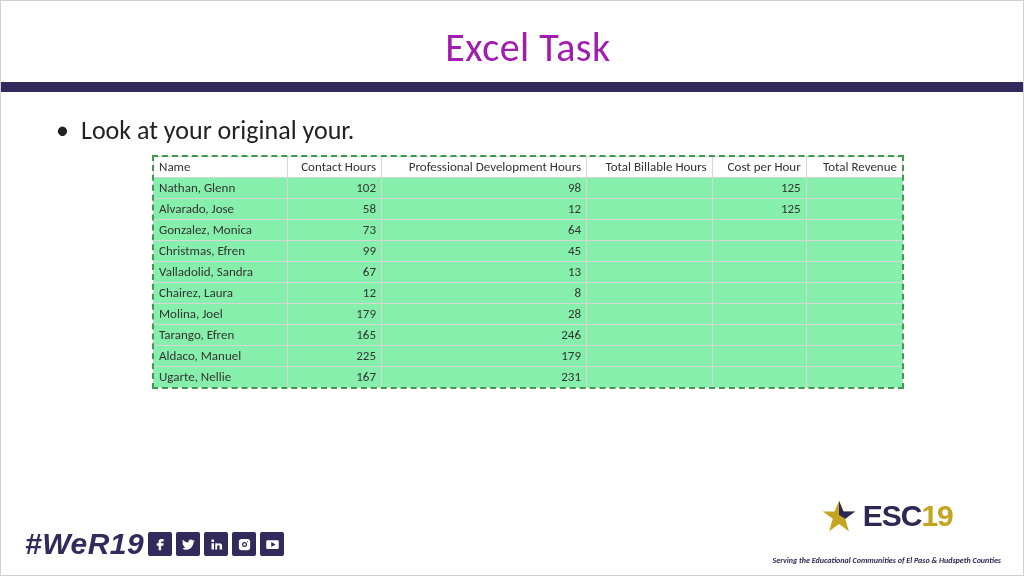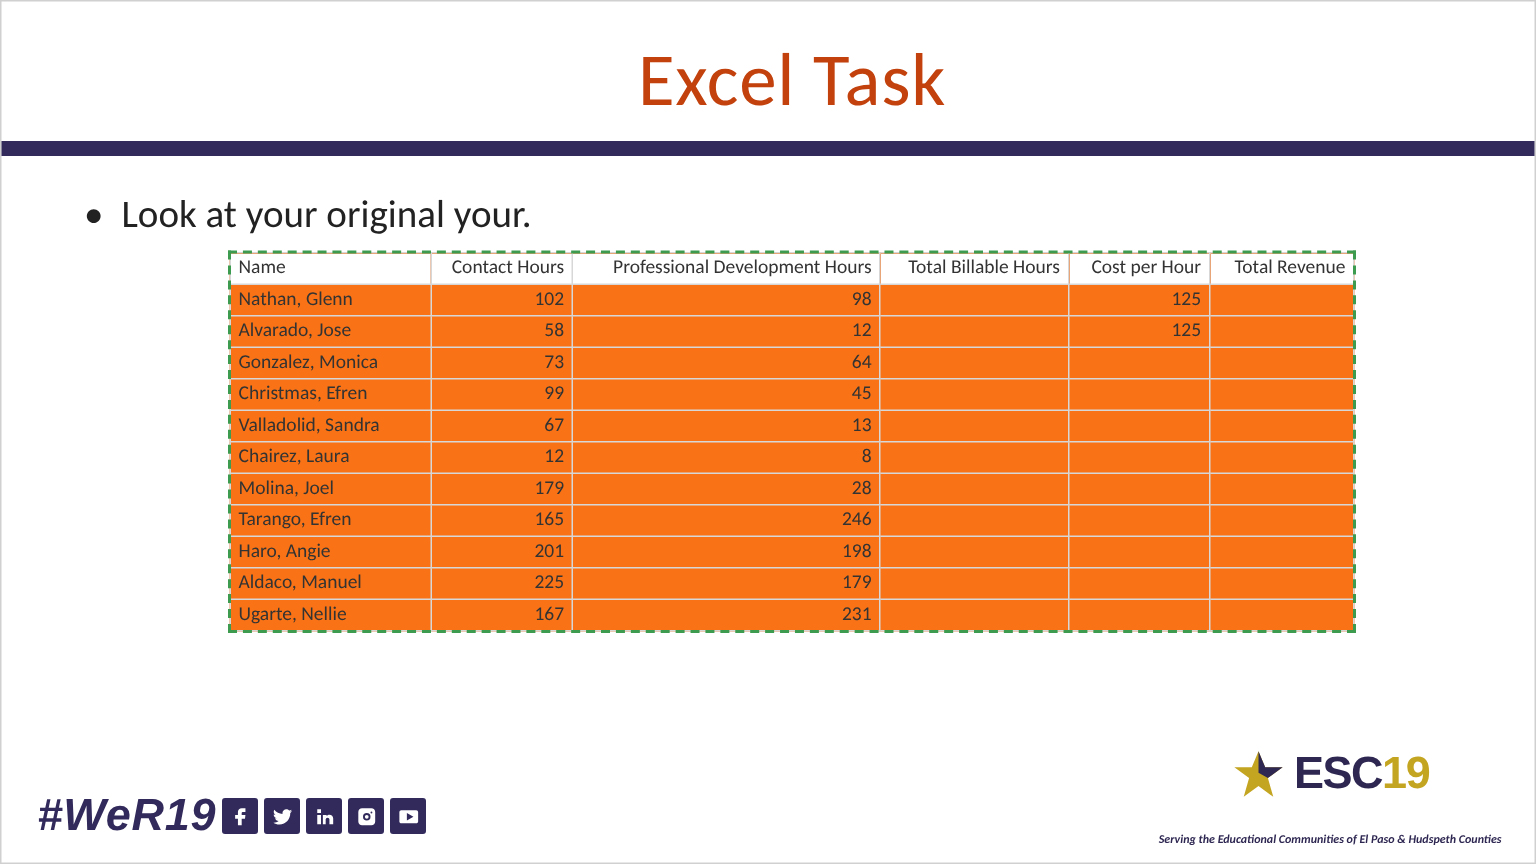--- a/index.html
+++ b/index.html
@@ -15,23 +15,23 @@
   }
   .slide {
     width: 1024px;
     height: 576px;
     position: relative;
     border: 1px solid #d0d0d0;
     box-sizing: border-box;
   }
   .title {
     text-align: center;
-    font-size: 50px;
+    font-size: 40px;
     font-weight: 400;
-    color: #c2410c;
+    color: #a21caf;
     padding-top: 22px;
     padding-bottom: 10px;
     letter-spacing: 0.5px;
     margin-left: 32px;
   }
   .rule {
     height: 10px;
     background: #322a5b;
   }
   .bullet-row {
@@ -50,21 +50,21 @@
     margin: 6px 0 0 152px;
     width: 750px;
   }
   .sheet {
     border-collapse: collapse;
     font-size: 13px;
     color: #333;
     width: 100%;
     outline: 2px dashed #3c9b4e;
     outline-offset: -1px;
-    background: #f97316;
+    background: #86efac;
   }
   .sheet th, .sheet td {
     border: 1px solid #d7d7d7;
     padding: 2px 5px;
     height: 18px;
     line-height: 16px;
     box-sizing: border-box;
     white-space: nowrap;
     overflow: hidden;
   }
@@ -237,28 +237,20 @@
           </tr>
           <tr>
             <td class="c0">Tarango, Efren</td>
             <td class="c1 num">165</td>
             <td class="c2 num">246</td>
             <td class="c3 num"></td>
             <td class="c4 num"></td>
             <td class="c5 num"></td>
           </tr>
           <tr>
-            <td class="c0">Haro, Angie</td>
-            <td class="c1 num">201</td>
-            <td class="c2 num">198</td>
-            <td class="c3 num"></td>
-            <td class="c4 num"></td>
-            <td class="c5 num"></td>
-          </tr>
-          <tr>
             <td class="c0">Aldaco, Manuel</td>
             <td class="c1 num">225</td>
             <td class="c2 num">179</td>
             <td class="c3 num"></td>
             <td class="c4 num"></td>
             <td class="c5 num"></td>
           </tr>
           <tr>
             <td class="c0">Ugarte, Nellie</td>
             <td class="c1 num">167</td>

